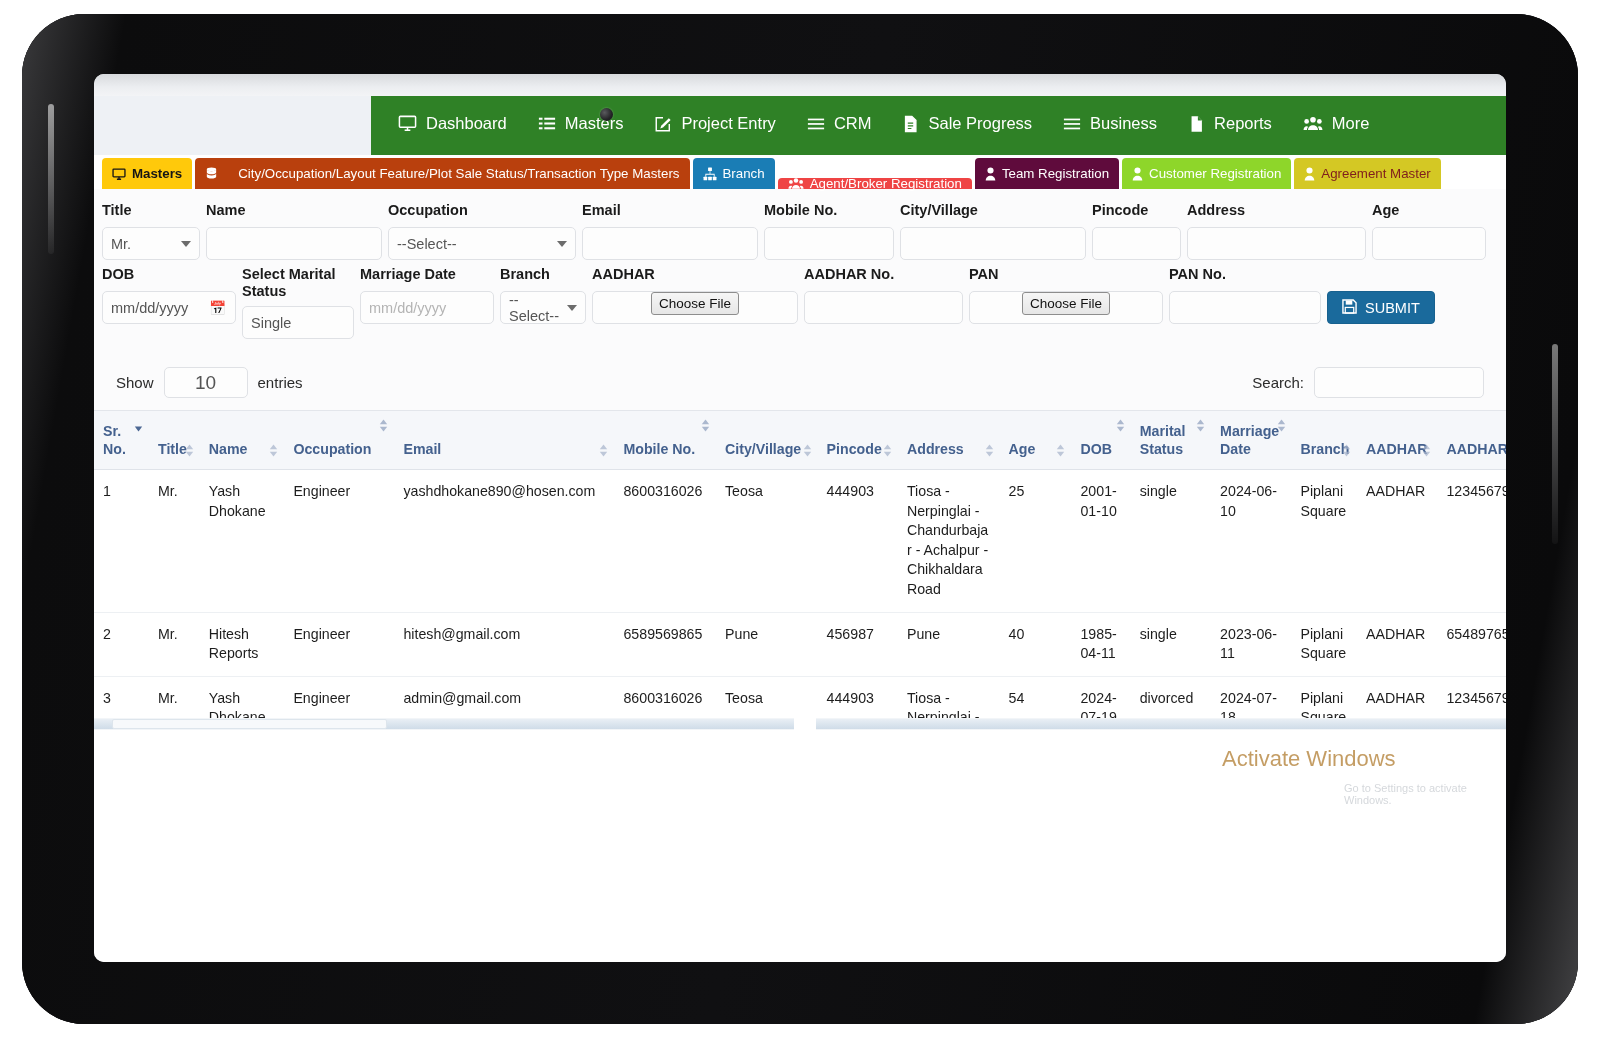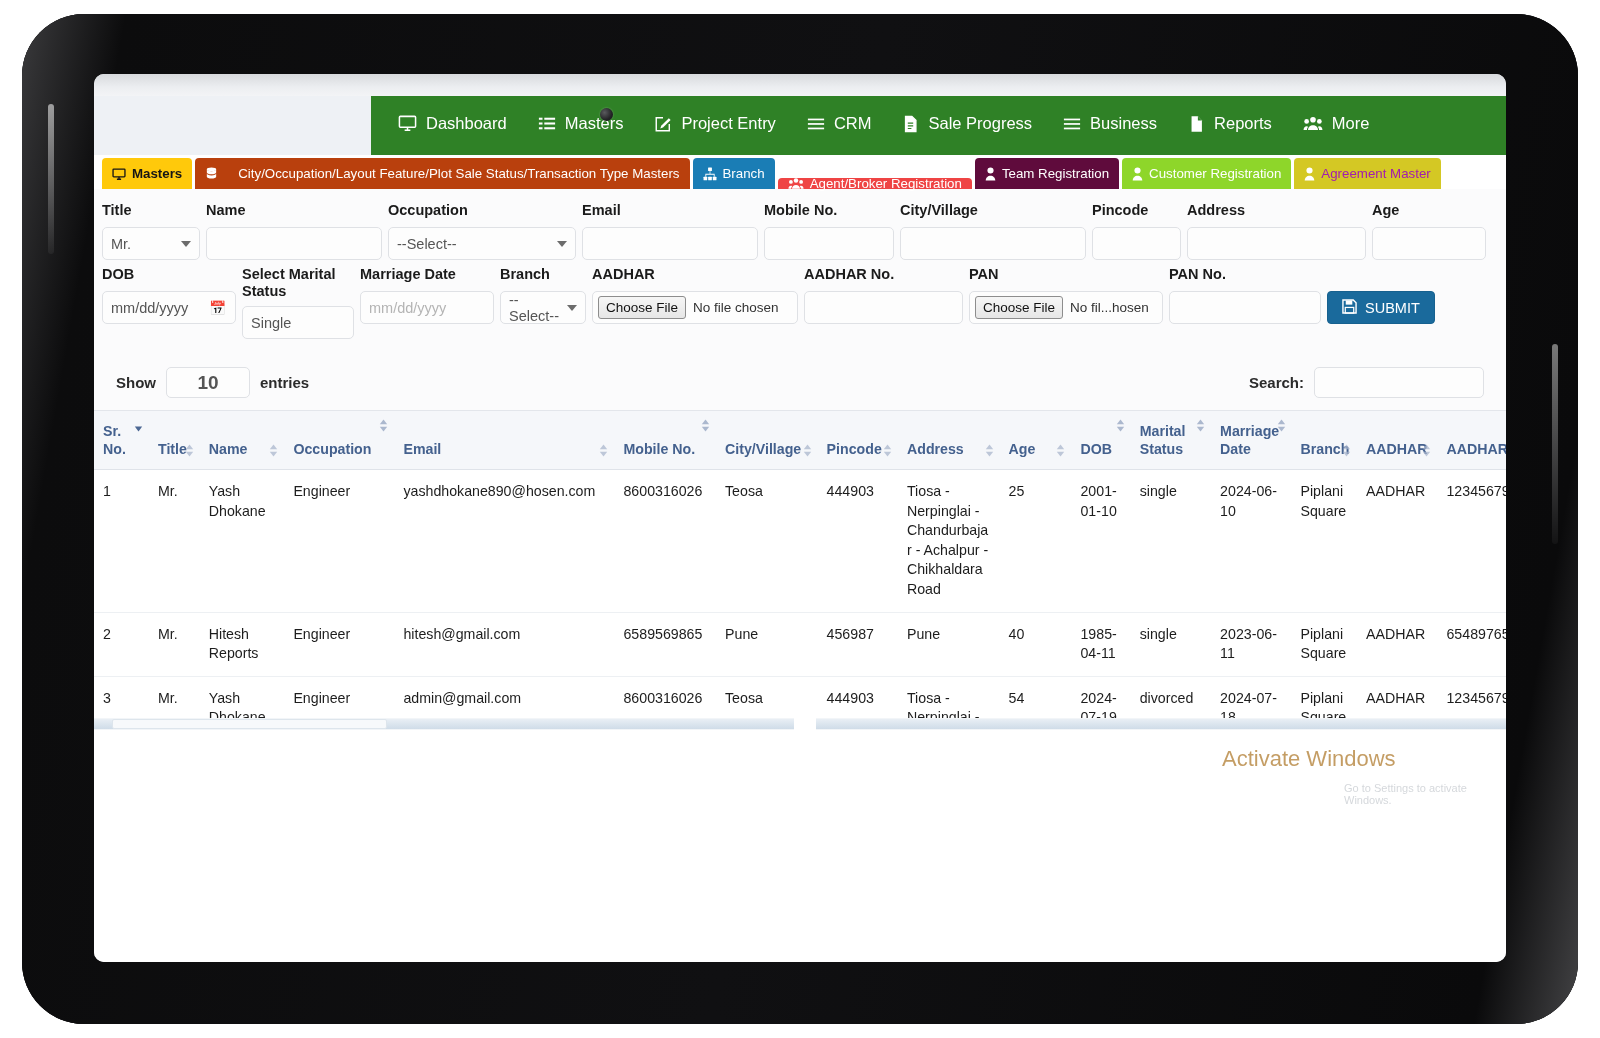--- a/index.html
+++ b/index.html
@@ -123,21 +123,21 @@
     cursor: pointer;
     line-height: 1;
   }
   .subtab svg { display: block; flex: none; }
   .st-masters   { background: #ffc90b; color: #161616; font-weight: bold; }
   .st-city      { background: #b9400d; color: #ffffff; gap: 20px; }
   .st-branch    { background: #1a7db5; color: #ffffff; }
   .st-agent     { background: #ef4444; color: #ffffff; margin-top: 20px; }
   .st-team      { background: #5f0b3c; color: #ffffff; }
   .st-customer  { background: #8ed62a; color: #ffffff; }
-  .st-agreement { background: #d4c824; color: #a21caf; }
+  .st-agreement { background: #d4c824; color: #7f1d1d; }
 
   
   #form-area {
     padding: 13px 0 0 0;
     background: #fbfbfc;
   }
   .form-row {
     display: flex;
     align-items: flex-start;
     padding-left: 8px;
@@ -180,20 +180,21 @@
   .filebox {
     height: 33px;
     border: 1px solid #dfe1e5;
     border-radius: 5px;
     background: #fdfdfd;
     display: flex;
     align-items: center;
     padding: 0 5px;
     gap: 7px;
     overflow: hidden;
+    flex-direction: column;
   }
   .file-btn {
     border: 1px solid #8d8d8d;
     background: linear-gradient(180deg, #f6f6f6, #e6e6e6);
     border-radius: 3px;
     font-size: 13.5px;
     padding: 3px 7px;
     color: #111;
     white-space: nowrap;
     font-family: "Liberation Sans", sans-serif;
@@ -219,21 +220,20 @@
     white-space: nowrap;
   }
 
   
   #table-toolbar {
     display: flex;
     align-items: center;
     justify-content: space-between;
     padding: 22px 22px 12px 22px;
     background: #fbfbfc;
-    font-weight: bold;
   }
   .tt-left, .tt-right { display: flex; align-items: center; gap: 10px; }
   .tt-label { font-size: 15px; color: #2b2b2b; }
   #show-entries-select {
     width: 84px; height: 31px;
     border: 1px solid #dfe1e5;
     border-radius: 5px;
     background: #fdfdfd;
     font-size: 19px; color: #555;
     display: flex; align-items: center; justify-content: center;

